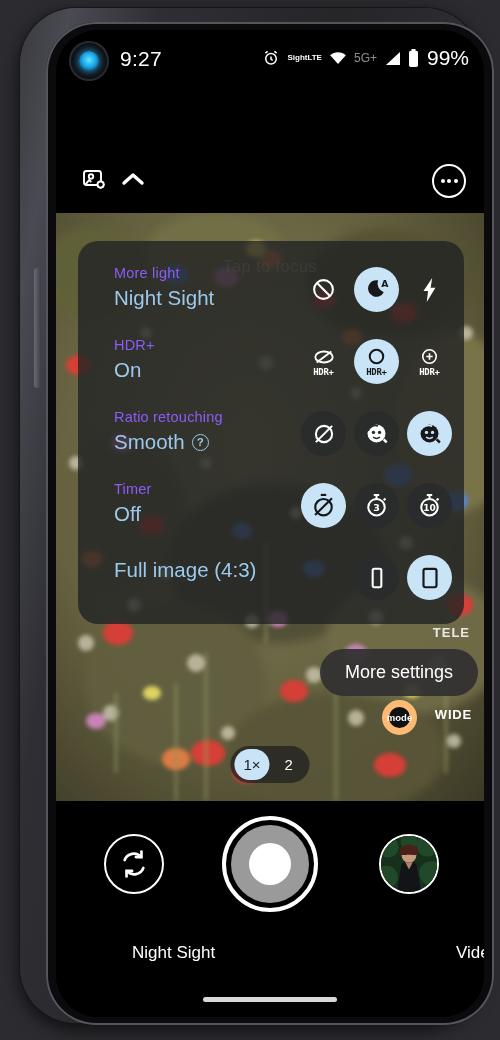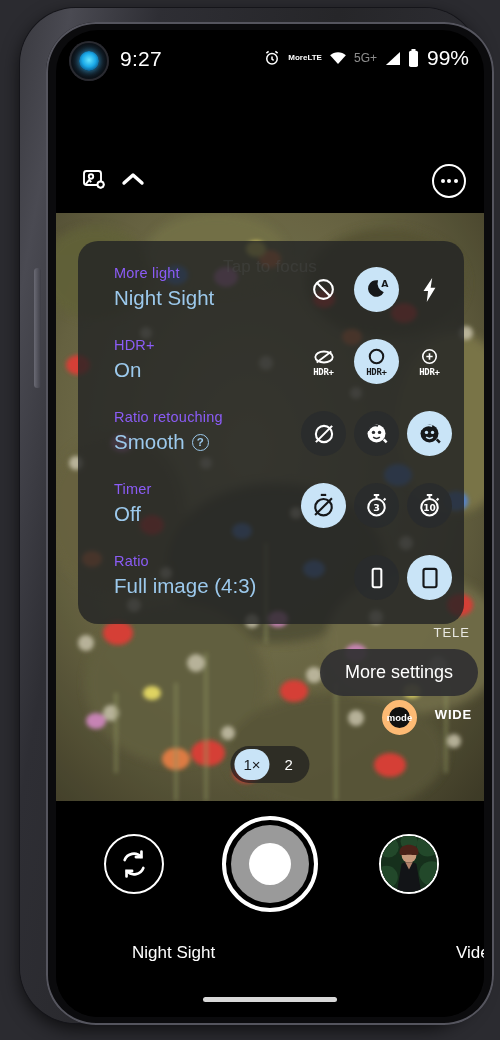--- a/index.html
+++ b/index.html
@@ -139,21 +139,21 @@
   .chip.sel { background: #c9e4f7; color: #16181a; }
   .chip-label {
     position: absolute; bottom: 7px; left: 0; width: 100%;
     text-align: center; font-size: 9px; font-weight: bold; letter-spacing: -.3px;
     font-family: "DejaVu Sans Mono", monospace;
   }
 
   
   #tele-label {
     position: absolute; right: 14px; top: 412px;
-    color: rgba(255,255,255,.85); font-size: 13px; letter-spacing: 1px; font-weight: normal;
+    color: rgba(255,255,255,.85); font-size: 13px; letter-spacing: 1px; font-weight: bold;
   }
   #more-settings-button {
     position: absolute; right: 6px; top: 436px;
     padding: 13px 25px; border-radius: 26px;
     background: rgba(48,48,50,.93); color: #fff; font-size: 18px;
   }
   #mode-badge {
     position: absolute; left: 326px; top: 487px;
     width: 35px; height: 35px; border-radius: 50%;
     background: #111; border: 7px solid #fdba74;
@@ -237,21 +237,21 @@
       <div id="status-time">9:27</div>
       <div id="status-icons">
         <span class="si">
           <svg width="18" height="18" viewBox="0 0 24 24" fill="none" stroke="#fff" stroke-width="2">
             <circle cx="12" cy="13" r="7"></circle>
               <path d="M12 10v3.5l2.2 1.6"></path>
             <path d="M4.5 5.5l3-2.4M19.5 5.5l-3-2.4"></path>
           </svg>
         </span>
         <span class="si volte">
-          <span style="display:block">More</span>
+          <span style="display:block">Sight</span>
           <span style="display:block">LTE</span>
         </span>
         <span class="si">
           <svg width="18" height="14" viewBox="0 0 24 18" fill="#fff">
               <path d="M12 17 1.5 5.4C4.4 2.8 8 1.4 12 1.4s7.6 1.4 10.5 4z"></path>
             </svg>
         </span>
         <span class="si" style="font-size:12px;color:rgba(255,255,255,.55);font-weight:normal">5G+</span>
         <span class="si">
           <svg width="17" height="15" viewBox="0 0 18 16" fill="#fff">
@@ -513,21 +513,20 @@
                 <circle cx="12" cy="13.5" r="7.3"></circle>
                   <path d="M9.6 2.6h4.8M12 2.6v3.6M18.4 7.3l1.6-1.6"></path>
                 <text x="12" y="17" font-size="8" font-weight="bold" fill="currentColor" stroke="none" text-anchor="middle" font-family="DejaVu Sans, sans-serif">10</text>
               </svg>
             </div>
           </div>
         </div>
 
         <div class="setting-row" style="top:306px">
           <div class="setting-labels">
-            <div class="setting-title">Ratio</div>
             <div class="setting-value">
               <span>Full image (4:3)</span>
             </div>
           </div>
           <div class="chip-row">
             <div class="chip">
               <svg width="26" height="26" viewBox="0 0 24 24" fill="none" stroke="currentColor" stroke-width="1.9">
                 <rect x="8" y="3.5" width="8" height="17" rx="1.6"></rect>
               </svg>
             </div>

